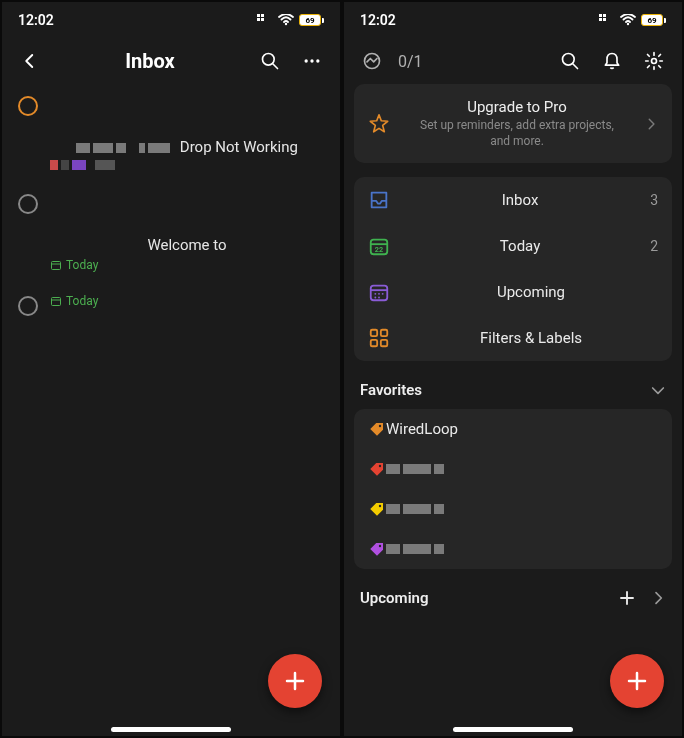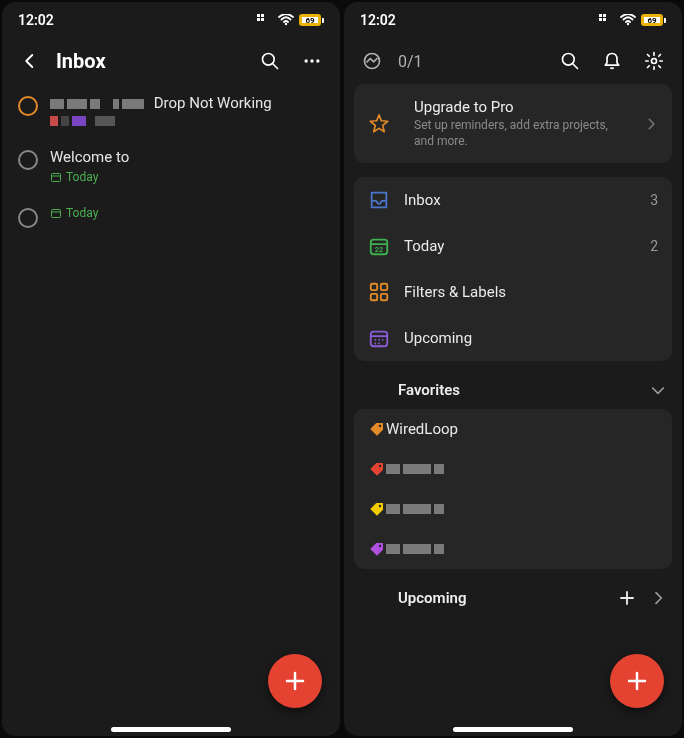--- a/index.html
+++ b/index.html
@@ -1,42 +1,42 @@
 <!DOCTYPE html>
 <html><head>
 <meta charset="utf-8">
 <style>
   * { margin:0; padding:0; box-sizing:border-box; font-family:-apple-system,BlinkMacSystemFont,"Segoe UI",Roboto,Helvetica,Arial,sans-serif; }
   body { background:#0a0a0a; width:684px; height:738px; display:flex; gap:4px; padding:2px; }
-  .phone { flex:1; background:#1b1b1b; border-radius:14px; overflow:hidden; position:relative; display:flex; flex-direction:column; }
+  .phone { flex:1; background:#1b1b1b; border-radius:0; overflow:hidden; position:relative; display:flex; flex-direction:column;text-align:center; }
   .status-bar { height:36px; display:flex; align-items:center; justify-content:space-between; padding:0 16px; color:#fff; font-size:14px; font-weight:600; }
   .status-right { display:flex; align-items:center; gap:5px; }
   .battery { display:flex; align-items:center; gap:1px; }
-  .battery-body { width:22px; height:12px; border:3px solid #eab308; border-radius:3px; position:relative; background:#fff; display:flex; align-items:center; justify-content:center; font-size:8px; color:#000; font-weight:700; }
+  .battery-body { width:22px; height:12px; border:1px solid #eab308; border-radius:3px; position:relative; background:#fff; display:flex; align-items:center; justify-content:center; font-size:8px; color:#000; font-weight:700; }
   .battery-tip { width:2px; height:5px; background:#fff; border-radius:0 1px 1px 0; }
   .header { height:46px; display:flex; align-items:center; padding:0 12px; gap:10px; }
   .header .title { font-size:20px; font-weight:700; color:#fff; flex:1; }
   .header .progress { font-size:16px; color:#b0b0b0; }
   .icon-btn { width:32px; height:32px; display:flex; align-items:center; justify-content:center; color:#fff; cursor:pointer; }
   .content { flex:1; overflow:auto; padding:0 10px 10px 10px; }
   
   .task { display:flex; align-items:flex-start; padding:10px 6px 12px 6px; gap:12px; }
   .task .circle { width:20px; height:20px; border:2px solid #888; border-radius:50%; margin-top:2px; flex-shrink:0; }
   .task .circle.active { border-color:#e38a29; }
   .task-body { flex:1; }
-  .task-title { color:#e6e6e6; font-size:15px; margin-bottom:4px; }
+  .task-title { color:#e6e6e6; font-size:15px; margin-bottom:4px;margin-top:44px; }
   .task-meta { display:flex; align-items:center; gap:4px; font-size:12px; color:#4caf50; }
   .card { background:#262626; border-radius:10px; margin-bottom:14px; }
   .promo { padding:14px; display:flex; align-items:center; gap:24px; cursor:pointer; }
   .promo-text .t1 { color:#eee; font-size:15px; }
   .promo-text .t2 { color:#8a8a8a; font-size:12px; margin-top:2px; line-height:1.3; }
   .menu-row { padding:12px 14px; display:flex; align-items:center; gap:14px; cursor:pointer; }
   .menu-row .label { color:#eaeaea; font-size:15px; flex:1; }
   .menu-row .count { color:#9a9a9a; font-size:14px; }
-  .section-head { display:flex; align-items:center; justify-content:space-between; padding:6px 6px 10px 6px; color:#eee; font-size:15px; font-weight:600;margin-left:38px; }
+  .section-head { display:flex; align-items:center; justify-content:space-between; padding:6px 6px 10px 6px; color:#eee; font-size:15px; font-weight:600; }
   .fav-row { padding:11px 14px; display:flex; align-items:center; cursor:pointer; }
   .fav-row .label { color:#eaeaea; font-size:15px; }
   .tag-icon { width:18px; height:18px; }
   .fab { position:absolute; right:18px; bottom:28px; width:54px; height:54px; border-radius:50%; background:#e44332; color:#fff; display:flex; align-items:center; justify-content:center; font-size:28px; box-shadow:0 4px 10px rgba(0,0,0,.5); cursor:pointer; }
   .home-ind { position:absolute; bottom:4px; left:50%; transform:translateX(-50%); width:120px; height:5px; background:#fff; border-radius:3px; }
   svg { display:block; }
   .blur-line { display:flex; gap:3px; align-items:center; }
   .blur-line span { display:inline-block; height:10px; background:#7a7a7a; }
 </style>
 </head>
@@ -220,39 +220,39 @@
         <svg width="22" height="22" viewBox="0 0 24 24">
             <rect x="3" y="5" width="18" height="16" rx="3" stroke="#3fb24f" stroke-width="2" fill="none"></rect>
             <line x1="3" y1="10" x2="21" y2="10" stroke="#3fb24f" stroke-width="2"></line>
             <text x="12" y="18.5" font-size="8" fill="#3fb24f" text-anchor="middle" font-weight="700">22</text>
           </svg>
         <div class="label">Today</div>
         <div class="count">2</div>
       </div>
       <div class="menu-row">
         <svg width="22" height="22" viewBox="0 0 24 24">
-            <rect x="3" y="3" width="7" height="7" rx="1.5" stroke="#e38a29" stroke-width="2" fill="none"></rect>
-            <rect x="14" y="3" width="7" height="7" rx="1.5" stroke="#e38a29" stroke-width="2" fill="none"></rect>
-            <rect x="3" y="14" width="7" height="7" rx="1.5" stroke="#e38a29" stroke-width="2" fill="none"></rect>
-            <rect x="14" y="14" width="7" height="7" rx="1.5" stroke="#e38a29" stroke-width="2" fill="none"></rect>
-          </svg>
-        <div class="label">Filters &amp; Labels</div>
-      </div>
-      <div class="menu-row">
-        <svg width="22" height="22" viewBox="0 0 24 24">
             <rect x="3" y="5" width="18" height="16" rx="3" stroke="#8a5cd6" stroke-width="2" fill="none"></rect>
             <line x1="3" y1="10" x2="21" y2="10" stroke="#8a5cd6" stroke-width="2"></line>
             <circle cx="8" cy="14" r="1" fill="#8a5cd6"></circle>
             <circle cx="12" cy="14" r="1" fill="#8a5cd6"></circle>
             <circle cx="16" cy="14" r="1" fill="#8a5cd6"></circle>
             <circle cx="8" cy="18" r="1" fill="#8a5cd6"></circle>
             <circle cx="12" cy="18" r="1" fill="#8a5cd6"></circle>
           </svg>
         <div class="label">Upcoming</div>
       </div>
+      <div class="menu-row">
+        <svg width="22" height="22" viewBox="0 0 24 24">
+            <rect x="3" y="3" width="7" height="7" rx="1.5" stroke="#e38a29" stroke-width="2" fill="none"></rect>
+            <rect x="14" y="3" width="7" height="7" rx="1.5" stroke="#e38a29" stroke-width="2" fill="none"></rect>
+            <rect x="3" y="14" width="7" height="7" rx="1.5" stroke="#e38a29" stroke-width="2" fill="none"></rect>
+            <rect x="14" y="14" width="7" height="7" rx="1.5" stroke="#e38a29" stroke-width="2" fill="none"></rect>
+          </svg>
+        <div class="label">Filters &amp; Labels</div>
+      </div>
     </div>
 
     <div class="section-head">
       <span>Favorites</span>
       <svg width="16" height="16" viewBox="0 0 24 24">
           <path d="M4 9 L12 17 L20 9" stroke="#9a9a9a" stroke-width="2.5" fill="none" stroke-linecap="round" stroke-linejoin="round"></path>
         </svg>
     </div>
     <div class="card" id="fav-list">
         <div class="fav-row">

